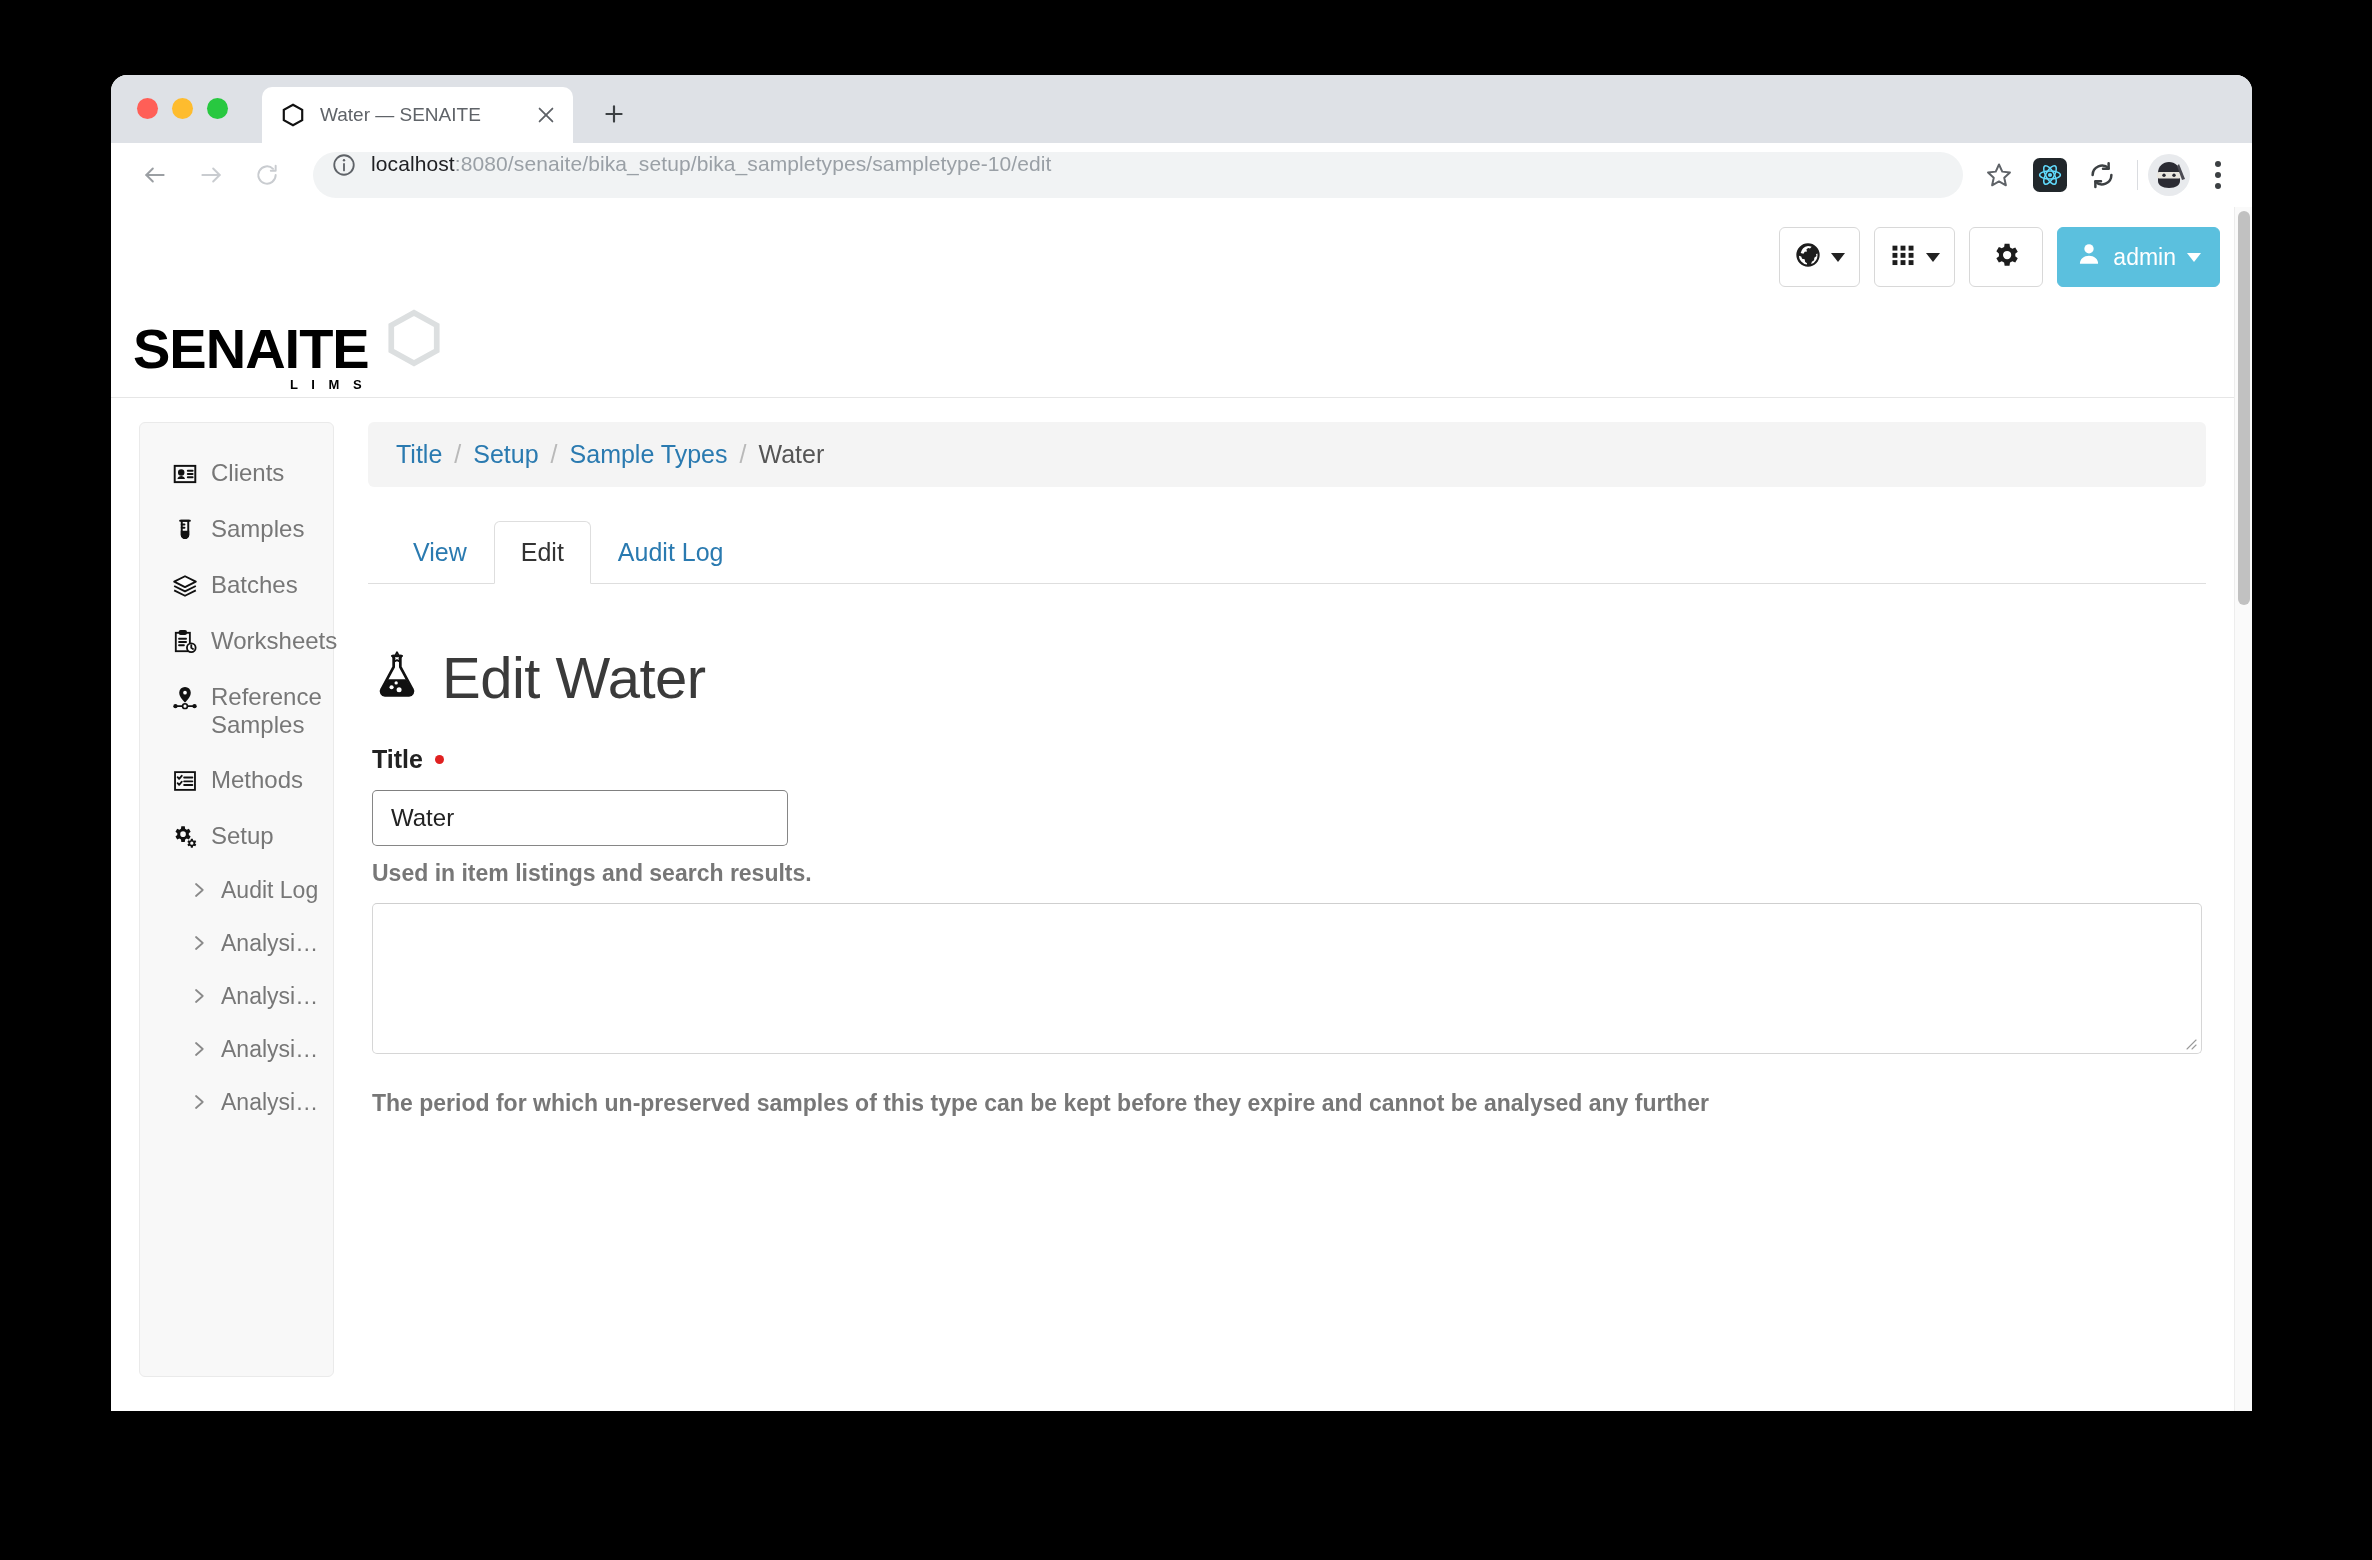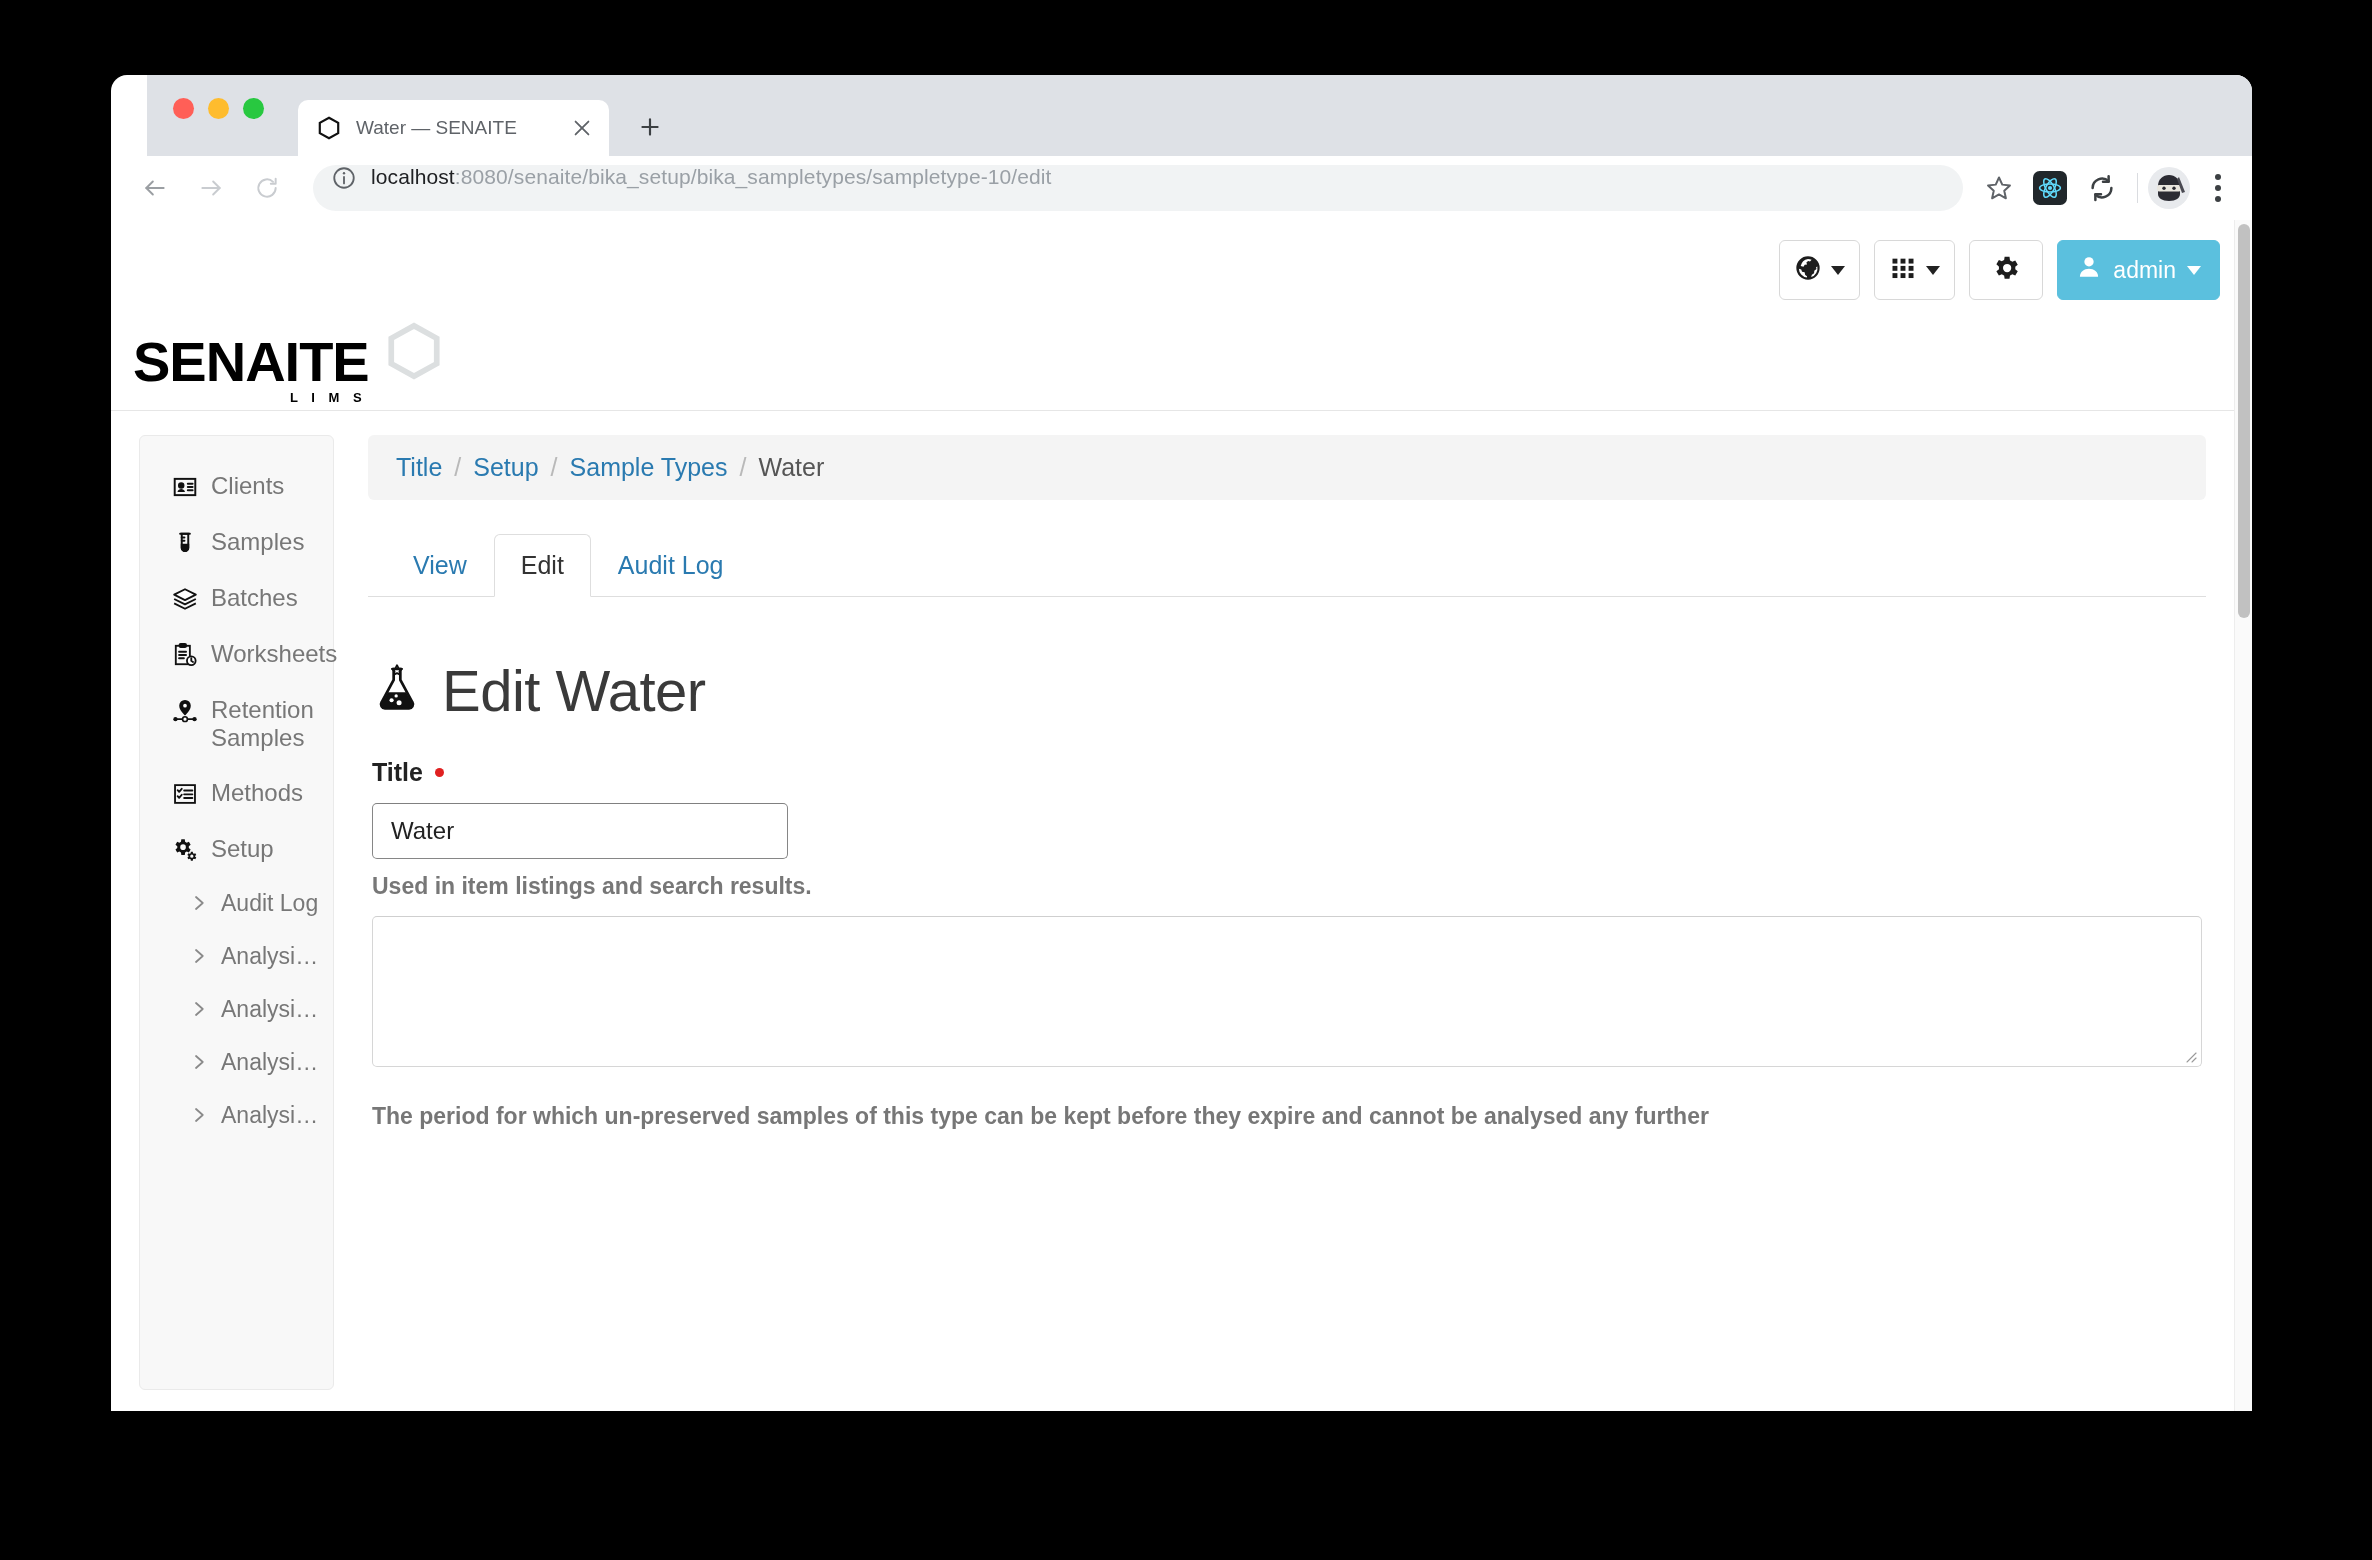--- a/index.html
+++ b/index.html
@@ -17,26 +17,25 @@
     left: 111px; top: 75px;
     width: 2141px; height: 1336px;
     background: #fff;
     border-radius: 16px 16px 0 0;
     overflow: hidden;
     box-shadow: 0 0 0 0 transparent;
   }
 
   
   #tab-strip {
-    height: 81px;
+    height: 68px;
     background: #dee1e6;
     position: relative;
     display: flex;
     align-items: flex-end;
-    margin-left: 36px;
   }
   .traffic-lights {
     display: flex; gap: 14px;
     position: absolute;
     left: 26px; top: 23px;
   }
   .tl { width: 21px; height: 21px; border-radius: 50%; }
   .tl.red { background: #ff5f57; }
   .tl.yellow { background: #febc2e; }
   .tl.green { background: #28c840; }
@@ -625,21 +624,21 @@
             <span class="nav-icon">
               <svg viewBox="0 0 24 24" width="26" height="26" fill="#111" stroke="#111" stroke-width="1.5">
                 <path d="M12 2.5a4.6 4.6 0 0 0-4.6 4.6c0 3.4 4.6 8 4.6 8s4.6-4.6 4.6-8A4.6 4.6 0 0 0 12 2.5z"></path>
                 <circle cx="12" cy="7.1" r="1.7" fill="#fff" stroke="none"></circle>
                 <line x1="4" y1="19.5" x2="20" y2="19.5" stroke-linecap="round"></line>
                 <circle cx="3.2" cy="19.5" r="2" stroke="none"></circle>
                 <circle cx="20.8" cy="19.5" r="2" stroke="none"></circle>
                 <circle cx="12" cy="19.5" r="2.2" fill="#fff"></circle>
               </svg>
             </span>
-            <span class="nav-label">Retention Samples</span>
+            <span class="nav-label">Reference Samples</span>
           </div>
 
           <div class="nav-item">
             <span class="nav-icon">
               <svg viewBox="0 0 24 24" width="26" height="26" fill="none" stroke="#111" stroke-width="1.7">
                 <rect x="2.8" y="3.8" width="18.4" height="16.4"></rect>
                 <polyline points="5.2,8.5 6.6,10 9,7.2" stroke-linecap="round" stroke-linejoin="round"></polyline>
                 <polyline points="5.2,14 6.6,15.5 9,12.7" stroke-linecap="round" stroke-linejoin="round"></polyline>
                 <line x1="11.2" y1="8.8" x2="18.8" y2="8.8" stroke-linecap="round"></line>
                 <line x1="11.2" y1="12.3" x2="18.8" y2="12.3" stroke-linecap="round"></line>

